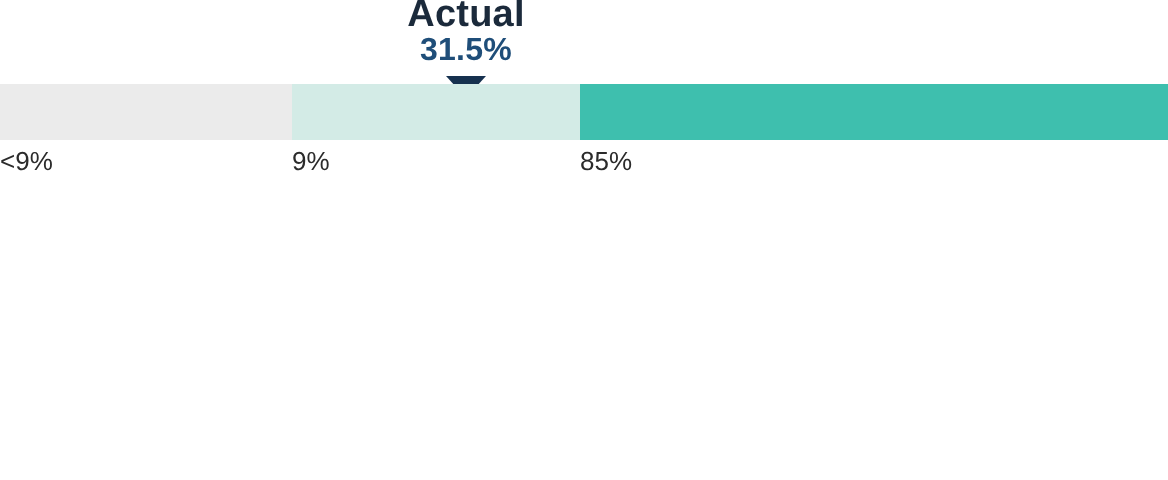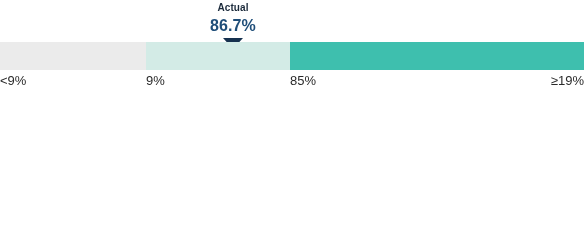--- a/index.html
+++ b/index.html
@@ -22,21 +22,21 @@
   
   .callout {
     position: absolute;
     left: 233px;
     top: 0px;
     transform: translateX(-50%);
     text-align: center;
     white-space: nowrap;
   }
   .callout-label {
-    font-size: 10px;
+    font-size: 19px;
     font-weight: bold;
     color: #1b2a3b;
     line-height: 16px;
     letter-spacing: 0.1px;
   }
   .callout-value {
     font-size: 16px;
     font-weight: bold;
     color: #1f4e79;
     line-height: 19px;
@@ -91,31 +91,30 @@
   .tick-2 { left: 290px; }
   .tick-3 { right: 0px; }
 </style>
 </head>
 <body>
 
 <div class="gauge">
 
   <div class="callout">
     <div class="callout-label">Actual</div>
-    <div class="callout-value">86.7%</div>
+    <div class="callout-value">31.5%</div>
   </div>
 
   <div class="pointer"></div>
 
   <div class="bar">
     <div class="seg seg-low"></div>
     <div class="seg seg-mid"></div>
     <div class="seg seg-high"></div>
   </div>
 
   <div class="ticks">
     <div class="tick tick-0">&lt;9%</div>
     <div class="tick tick-1">9%</div>
     <div class="tick tick-2">85%</div>
-    <div class="tick tick-3">≥19%</div>
   </div>
 
 </div>
 
 </body></html>

